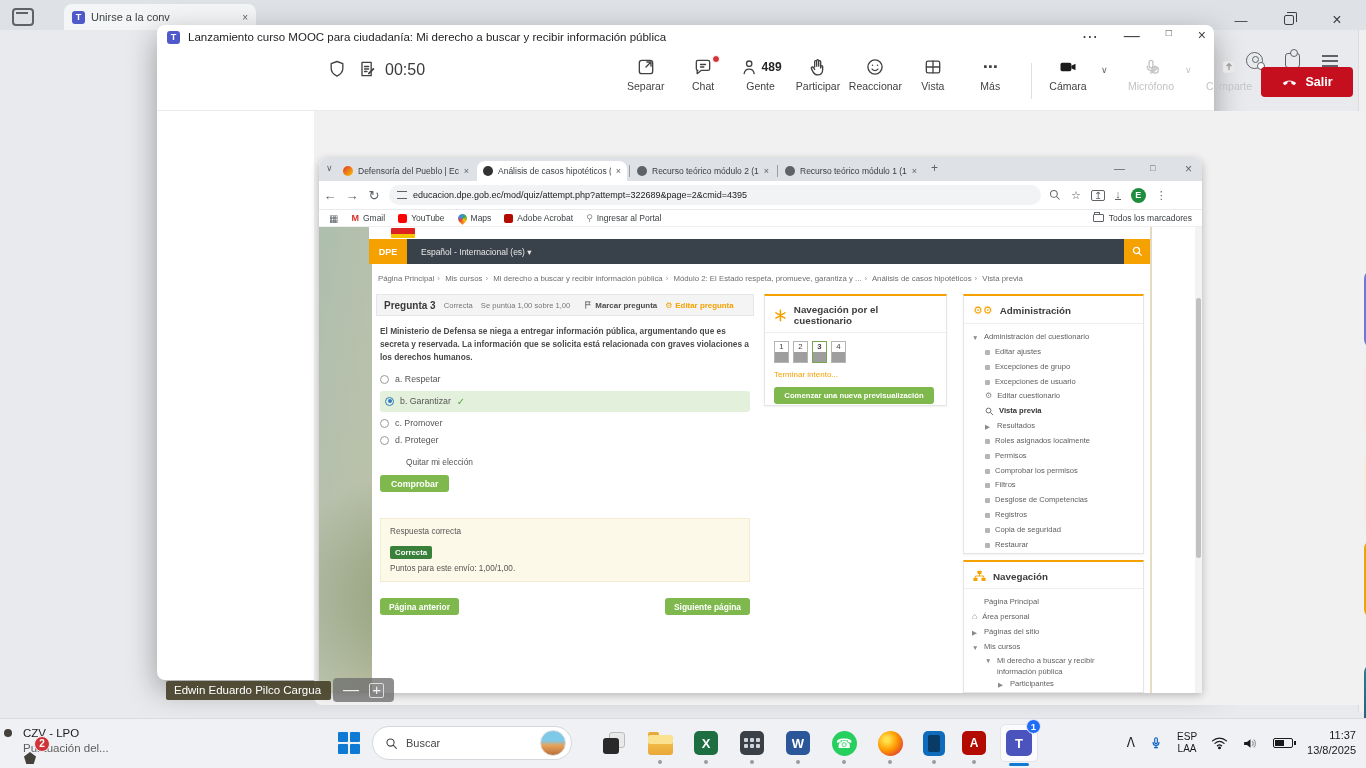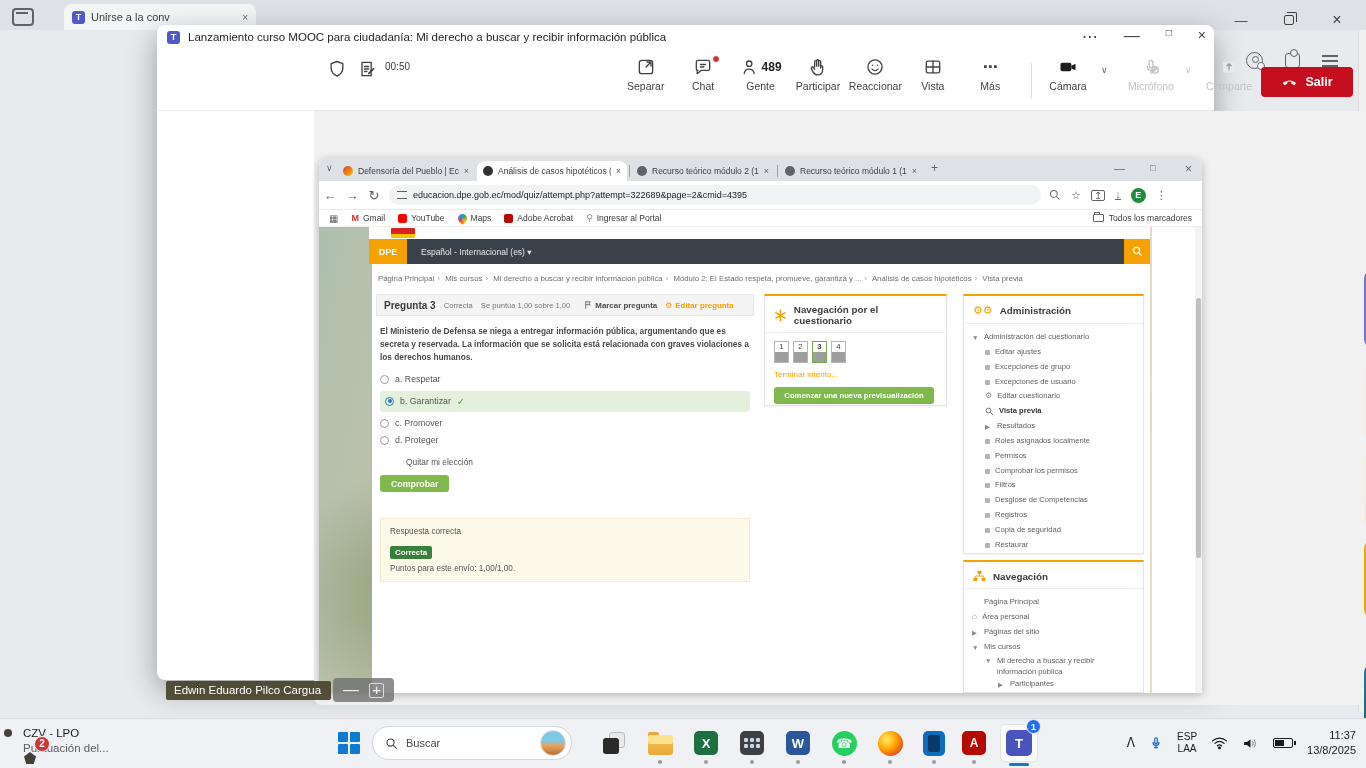--- a/index.html
+++ b/index.html
@@ -29,21 +29,21 @@
   .puzzle { width:15px; height:15px; border:1.8px solid #5f6368; border-radius:3px; position:relative; }
   .puzzle::after { content:""; position:absolute; left:3.5px; top:-5px; width:6px; height:6px; background:#e8eaed; border:1.8px solid #5f6368; border-radius:50%; }
   #back-scroll { right:0; top:30px; width:8px; height:682px; background:#f0f0f0; border-left:1px solid #dcdcdc; }
 
   
   #teams-win { left:157px; top:25px; width:1057px; height:655px; background:#fff; border-radius:8px; box-shadow:0 10px 30px rgba(0,0,0,.35); }
   #t-titlebar { left:0; top:0; width:100%; height:24px; padding:0 10px; gap:8px; }
   #t-title { font-size:11.5px; color:#242424; }
   #t-winctls { position:absolute; right:8px; top:2px; display:flex; gap:26px; color:#424242; }
   #t-toolbar { left:0; top:24px; width:100%; height:62px; border-bottom:1px solid #ebebeb; }
-  #t-timer { left:228px; top:36px; font-size:10px; color:#3b3b3b; }
+  #t-timer { left:228px; top:36px; font-size:16px; color:#3b3b3b; }
   .ticon { stroke:#424242; fill:none; stroke-width:1.6; stroke-linecap:round; stroke-linejoin:round; }
   .tbtn { width:58px; gap:3px; }
   .tbtn .lbl { font-size:10.5px; color:#424242; white-space:nowrap; }
   .tbtn.dis .lbl { color:#c3c3c3; }
   .tbtn.dis .ticon { stroke:#c3c3c3; }
   #t-center { left:460px; top:32px; width:402px; display:flex; justify-content:space-between; }
   .reddot { position:absolute; right:12px; top:-2px; width:8px; height:8px; background:#d13438; border-radius:50%; border:1.5px solid #fff; }
   .count { font-size:12px; font-weight:bold; color:#242424; margin-left:2px; }
   #t-divider { left:874px; top:38px; width:1px; height:36px; background:#e0e0e0; }
   .chev { font-size:9px; color:#616161; margin-left:2px; }
@@ -497,20 +497,24 @@
                 <span class="radio"></span>
                 <span>d. Proteger</span>
               </div>
               <div id="quitar">Quitar mi elección</div>
               <span id="comprobar" class="gbtn">Comprobar</span>
               <div id="resultbox">
                 <div id="result-title">Respuesta correcta</div>
                 <span id="result-badge">Correcta</span>
                 <div id="result-points">Puntos para este envío: 1,00/1,00.</div>
               </div>
+              <div id="pagenav">
+                <span id="prevbtn" class="gbtn">Página anterior</span>
+                <span id="nextbtn" class="gbtn">Siguiente página</span>
+              </div>
               
             </div>
           </div>
 
           <div id="quiznav-card" class="mcard">
             <div class="mcard-h">
               <svg width="13" height="13" viewBox="0 0 16 16">
                   <path d="M8 1.5v13M2.4 4.7l11.2 6.6M13.6 4.7L2.4 11.3" stroke="#f5a100" stroke-width="2" stroke-linecap="round"></path>
                 </svg>
               <span>Navegación por el cuestionario</span>

